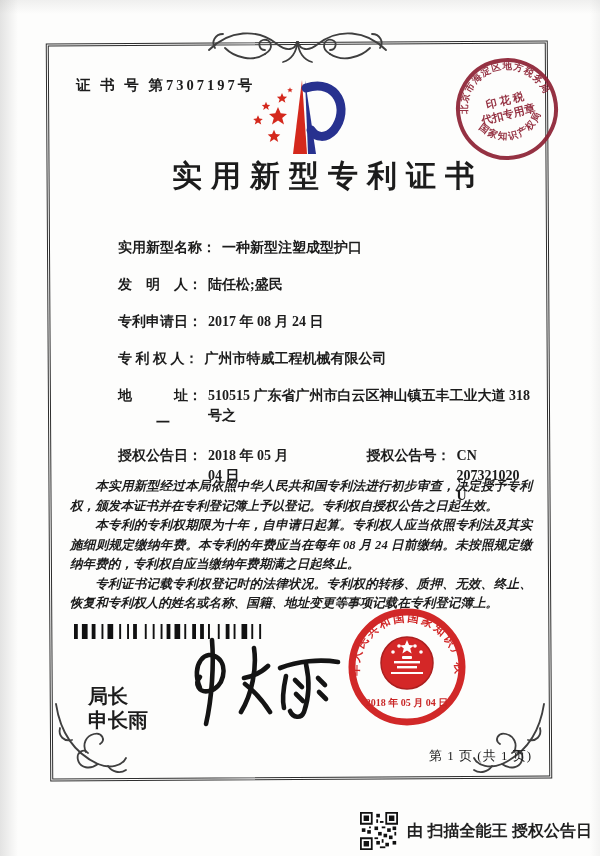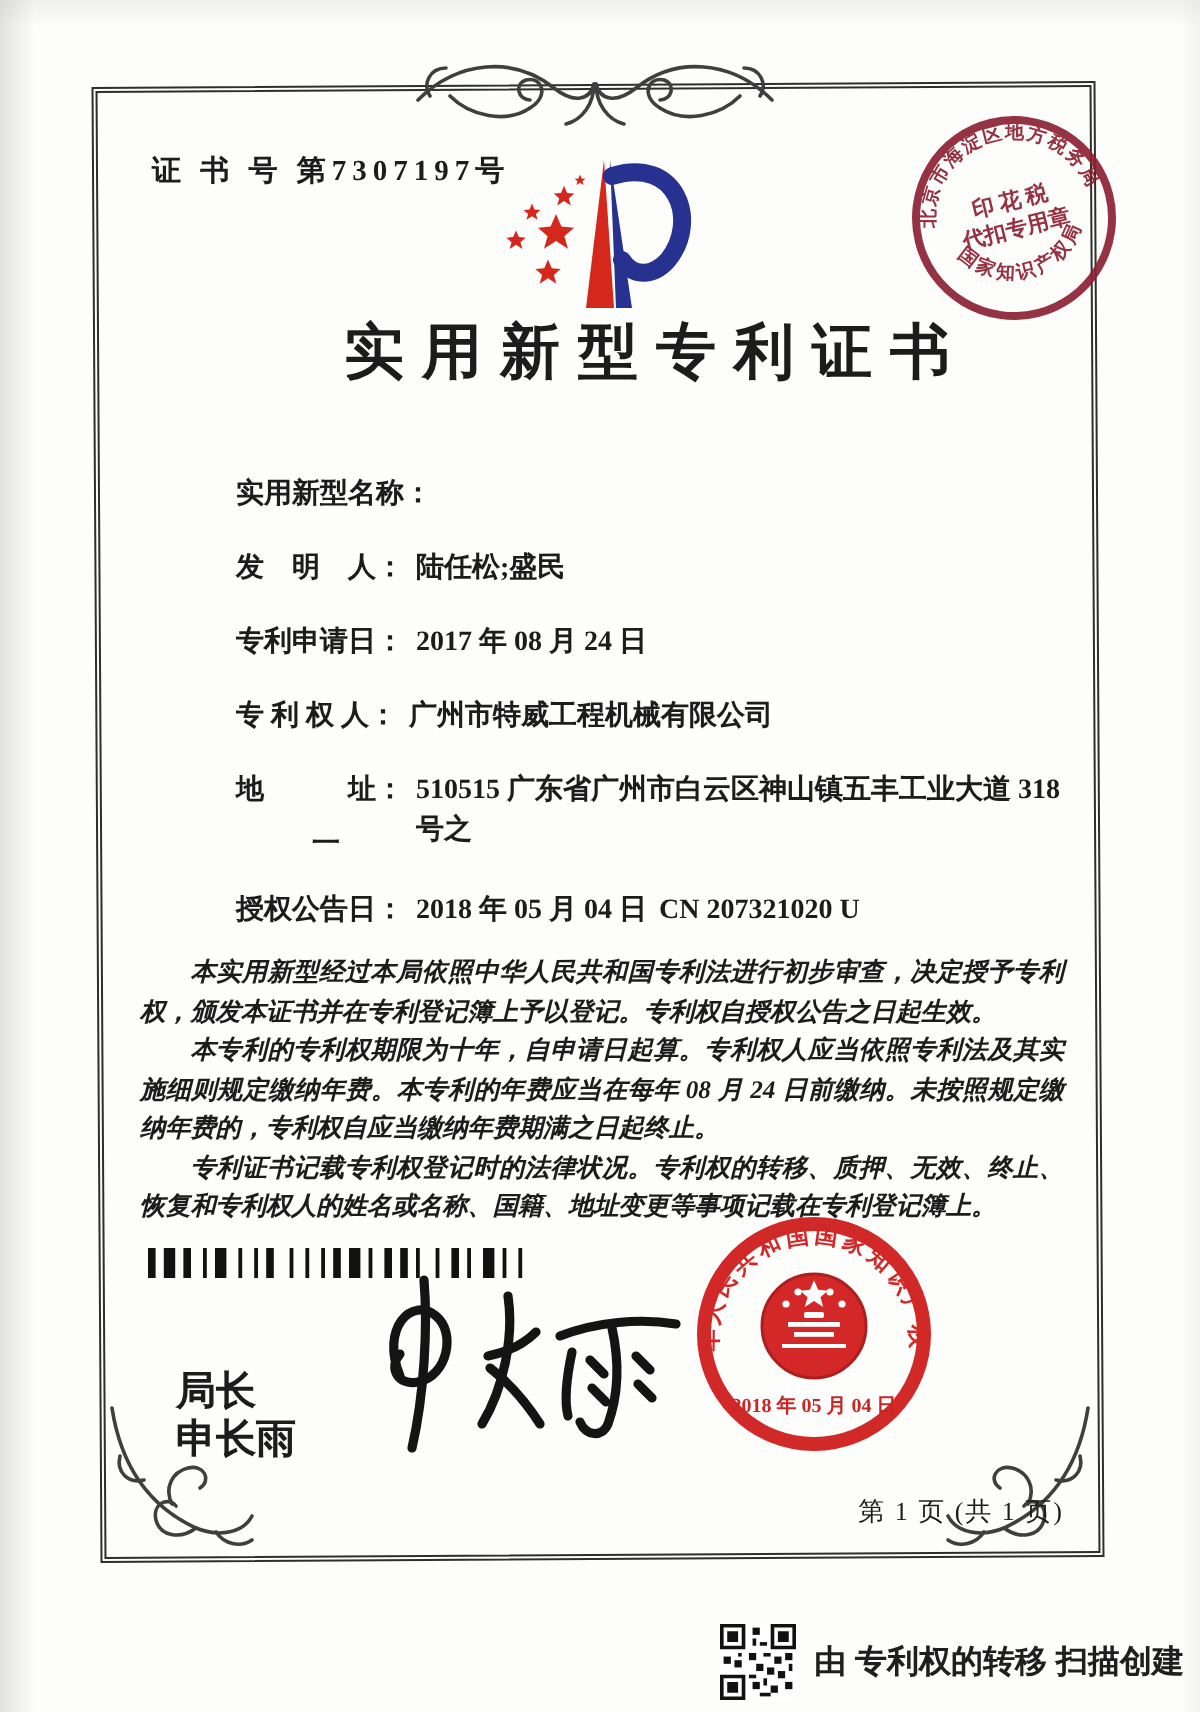--- a/index.html
+++ b/index.html
@@ -117,20 +117,21 @@
   <polygon points="56,4 61,78 47,78" fill="#d4281c"></polygon>
   <polygon points="59,4 70,78 62,78" fill="#27318f"></polygon>
   <path d="M60,12 C92,2 104,34 88,54 C80,63 70,62 65,54" fill="none" stroke="#27318f" stroke-width="9" stroke-linecap="round"></path>
 </svg>
 
 <div class="title">实用新型专利证书</div>
 
 <div class="fields">
   <div class="frow">
     <span class="flabel">实用新型名称：</span>
+    <span class="fvalue">一种新型注塑成型护口</span>
   </div>
   <div class="frow">
     <span class="flabel">发　明　人：</span>
     <span class="fvalue">陆任松;盛民</span>
   </div>
   <div class="frow">
     <span class="flabel">专利申请日：</span>
     <span class="fvalue">2017 年 08 月 24 日</span>
   </div>
   <div class="frow">
@@ -138,20 +139,21 @@
     <span class="fvalue">广州市特威工程机械有限公司</span>
   </div>
   <div class="frow" style="margin-bottom:2px">
     <span class="flabel">地　　　址：</span>
     <span class="fvalue">510515 广东省广州市白云区神山镇五丰工业大道 318 号之</span>
   </div>
   <div class="addr2">一</div>
   <div class="frow grant">
     <span class="flabel">授权公告日：</span>
     <span class="fvalue">2018 年 05 月 04 日</span>
+    <span class="flabel pair2">授权公告号：</span>
     <span class="fvalue">CN 207321020 U</span>
   </div>
 </div>
 
 <div class="paras">
   <p>本实用新型经过本局依照中华人民共和国专利法进行初步审查，决定授予专利权，颁发本证书并在专利登记簿上予以登记。专利权自授权公告之日起生效。</p>
   <p>本专利的专利权期限为十年，自申请日起算。专利权人应当依照专利法及其实施细则规定缴纳年费。本专利的年费应当在每年 08 月 24 日前缴纳。未按照规定缴纳年费的，专利权自应当缴纳年费期满之日起终止。</p>
   <p>专利证书记载专利权登记时的法律状况。专利权的转移、质押、无效、终止、恢复和专利权人的姓名或名称、国籍、地址变更等事项记载在专利登记簿上。</p>
 </div>
 
@@ -255,14 +257,14 @@
       <rect x="12" y="15" width="1" height="2"></rect>
         <rect x="14" y="17" width="2" height="2"></rect>
       <rect x="18" y="16" width="2" height="2"></rect>
         <rect x="11" y="19" width="3" height="1"></rect>
       <rect x="1" y="9" width="2" height="2"></rect>
         <rect x="4" y="10" width="2" height="2"></rect>
       <rect x="5" y="8" width="1" height="1"></rect>
         <rect x="19" y="11" width="1" height="2"></rect>
     </g>
   </svg>
-  <span>由 专利权的转移 扫描创建</span>
+  <span>由 扫描全能王 授权公告日</span>
 </div>
 
 </body></html>

